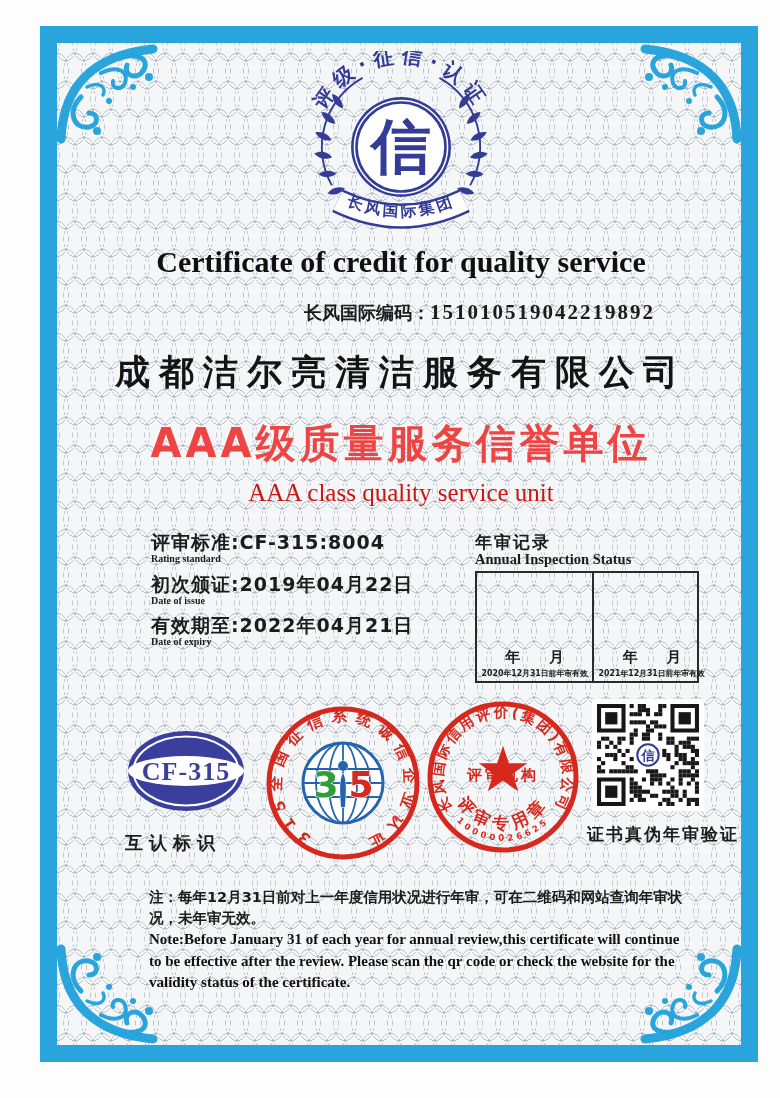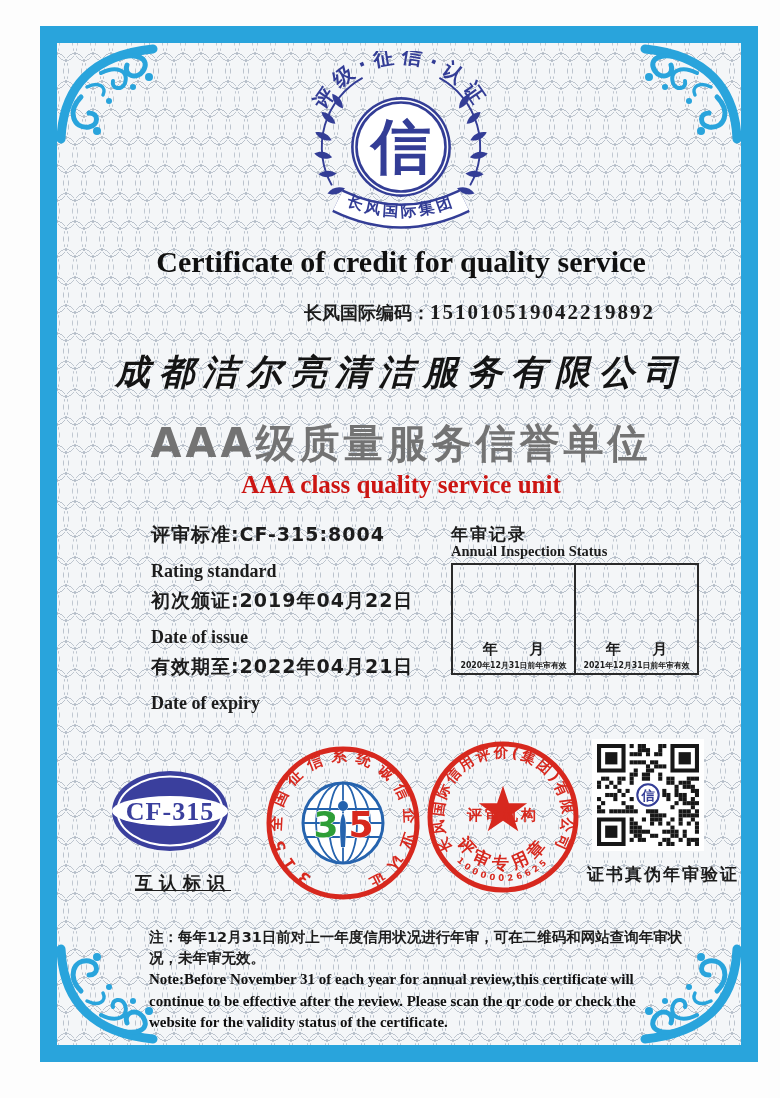--- a/index.html
+++ b/index.html
@@ -32,46 +32,46 @@
             font-weight:bold;font-size:30px;margin-top:2px;color:#101010;}
 
   .coding{margin:20px 56px 0 0;text-align:right;line-height:1.25;}
   .coding .row1{font-size:18px;font-weight:bold;}
   .coding .num{font-family:"Liberation Serif","DejaVu Serif",serif;font-size:21px;
                font-weight:bold;letter-spacing:2px;}
   .coding .row2{font-family:"Liberation Serif","DejaVu Serif",serif;font-size:14.5px;
                 font-weight:bold;margin-right:252px;}
 
   .company{margin-top:24px;text-align:center;font-size:35px;font-weight:900;
-           letter-spacing:9px;color:#141414;font-style:italic;}
+           letter-spacing:9px;color:#141414;}
   .award-zh{margin-top:20px;text-align:center;font-size:40px;font-weight:900;
-            letter-spacing:4px;color:#737373;}
+            letter-spacing:4px;color:#ef4444;}
   .award-en{text-align:center;font-family:"Liberation Serif","DejaVu Serif",serif;
-            font-weight:bold;font-size:25px;color:#cc1512;margin-top:0px;}
+            font-weight:normal;font-size:25px;color:#cc1512;margin-top:8px;}
 
   .details{display:flex;margin:26px 6px 0 60px;}
   .fields{flex:1;}
   .field{margin-bottom:10px;line-height:1.05;}
   .field .zh{font-size:19px;font-weight:bold;letter-spacing:1px;}
   .field .en{font-family:"Liberation Serif","DejaVu Serif",serif;font-weight:bold;
-             font-size:18px;margin-top:17px;}
-  .inspection{width:248px;margin-right:6px;}
+             font-size:10px;margin-top:1px;}
+  .inspection{width:224px;margin-right:6px;}
   .insp-title .zh{font-size:17px;font-weight:bold;letter-spacing:2px;line-height:1.1;}
   .insp-title .en{font-family:"Liberation Serif","DejaVu Serif",serif;font-weight:bold;
                   font-size:14.5px;line-height:1.1;}
   .insp-box{display:flex;border:2px solid #2a2a2a;height:108px;margin-top:3px;}
   .insp-cell{flex:1;display:flex;flex-direction:column;justify-content:flex-end;}
   .insp-cell + .insp-cell{border-left:2px solid #2a2a2a;}
   .ym{display:flex;justify-content:space-around;padding:0 14px;font-size:15px;font-weight:bold;}
   .insp-note{font-size:8.5px;font-weight:bold;white-space:nowrap;text-align:center;
              transform:scale(.92);margin:1px 0 1px;}
 
   .badges{position:relative;height:168px;margin-top:20px;}
-  .cf-wrap{position:absolute;left:18px;top:26px;width:122px;text-align:right;}
-  .cf-caption{margin-top:14px;font-size:18px;font-weight:bold;letter-spacing:6px;text-decoration:underline;}
+  .cf-wrap{position:absolute;left:34px;top:26px;width:122px;text-align:left;}
+  .cf-caption{margin-top:14px;font-size:18px;font-weight:bold;letter-spacing:6px;}
   .seal{position:absolute;width:160px;height:160px;}
   .seal.globe{left:172px;top:0;}
   .seal.red{left:332px;top:-6px;}
   .qr-wrap{position:absolute;left:496px;top:-4px;width:122px;text-align:center;}
   .qr-box{width:112px;height:112px;background:#fff;padding:5px;box-sizing:border-box;margin:0 auto;}
   .qr-caption{margin-top:12px;font-size:17px;font-weight:bold;letter-spacing:2px;white-space:nowrap;}
 
   .footnote{margin:16px 26px 0 58px;line-height:1.45;}
   .footnote .zh{font-size:14.5px;font-weight:bold;}
   .footnote .en{font-family:"Liberation Serif","DejaVu Serif",serif;font-weight:bold;
@@ -494,18 +494,18 @@
               <circle cx="50" cy="50" r="10.5" fill="none" stroke="#333d96" stroke-width="2"></circle>
               <text x="50" y="55" text-anchor="middle" font-size="13" font-weight="900" fill="#333d96">信</text>
             </svg>
           </div>
           <div class="qr-caption">证书真伪年审验证</div>
         </div>
       </div>
 
       <div class="footnote">
         <div class="zh">注：每年12月31日前对上一年度信用状况进行年审，可在二维码和网站查询年审状况，未年审无效。</div>
-        <div class="en">Note:Before November 31 of each year for annual review,this certificate  will continue to be effective after the review. Please scan the qr code or check the website for the validity status of the certificate.</div>
+        <div class="en">Note:Before January 31 of each year for annual review,this certificate  will continue to be effective after the review. Please scan the qr code or check the website for the validity status of the certificate.</div>
       </div>
 
     </div>
   </div>
 </div>
 
 </body></html>

